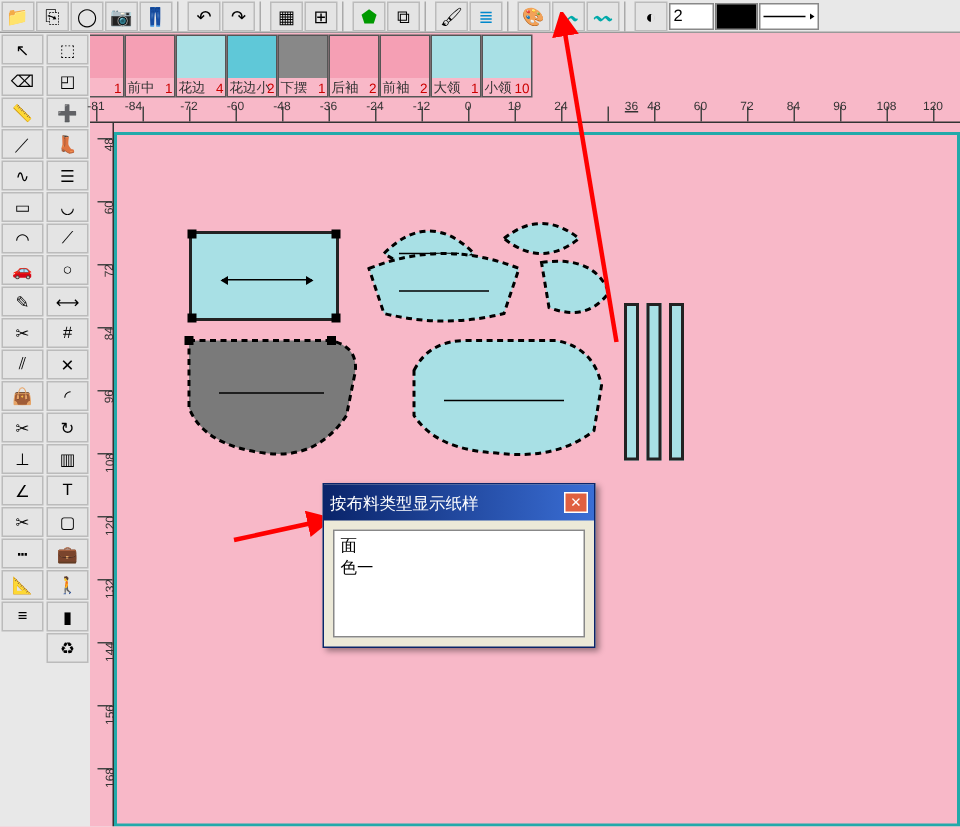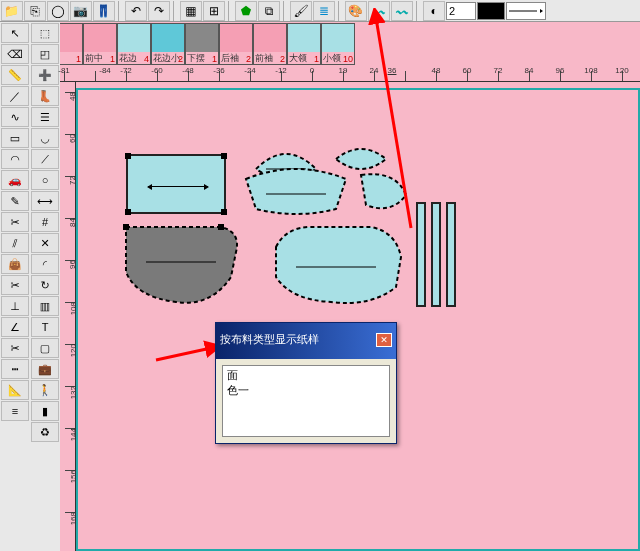--- a/index.html
+++ b/index.html
@@ -49,21 +49,21 @@
 
 .piece { position: absolute; border: 2px dashed #222; }
 .piece .dot { position: absolute; width: 6px; height: 6px; background: #000; }
 .piece .arrow { position: absolute; height: 1px; background: #000; }
 .piece .arrow::before, .piece .arrow::after { content: ""; position: absolute; width: 0; height: 0; border-top: 3px solid transparent; border-bottom: 3px solid transparent; top: -2.5px; }
 .piece .arrow::before { left: -1px; border-right: 5px solid #000; }
 .piece .arrow::after { right: -1px; border-left: 5px solid #000; }
 
 
 .dialog { position: absolute; top: 322px; left: 215px; width: 182px; background: #ece9d8; border: 1px solid #0a246a; box-shadow: 2px 2px 4px rgba(0,0,0,0.4); }
-.dialog-title { height: 36px; background: linear-gradient(to right, #0a246a, #3a6ed5); color: #fff; font-size: 11px; display: flex; align-items: flex-end; padding: 12px 4px; justify-content: space-between; }
+.dialog-title { height: 24px; background: linear-gradient(to right, #0a246a, #3a6ed5); color: #fff; font-size: 11px; display: flex; align-items: center; padding: 12px 4px; justify-content: space-between; }
 .dialog-close { width: 16px; height: 14px; background: #e06040; border: 1px solid #fff; color: #fff; font-size: 9px; display: flex; align-items: center; justify-content: center; cursor: pointer; }
 .dialog-body { padding: 6px; }
 .dialog-list { width: 100%; height: 72px; background: #fff; border: 1px solid #888; font-size: 11px; padding: 2px; overflow: auto; }
 .dialog-list div { padding: 0 2px; cursor: pointer; }
 .dialog-check { margin-top: 10px; display: flex; align-items: center; gap: 4px; font-size: 11px; }
 .dialog-buttons { margin-top: 8px; display: flex; justify-content: center; gap: 14px; padding-bottom: 6px; }
 .dialog-btn { width: 54px; height: 20px; background: #ece9d8; border: 1px solid #333; font-size: 11px; cursor: pointer; }
 .dialog-btn.default { border: 2px solid #000; }
 
 
@@ -209,41 +209,41 @@
     <div class="lt-btn">💼</div>
     <div class="lt-btn">🚶</div>
     <div class="lt-btn">▮</div>
     <div class="lt-btn">♻</div>
   </div>
 
 <div class="ruler-h" id="rulerh">
     <div class="tick major" style="left: 4px;"></div>
     <div class="tick-label" style="left: 4px;">-81</div>
     <div class="tick major" style="left: 35px;"></div>
-    <div class="tick-label" style="left: 45px;">-84</div>
+    <div class="tick-label" style="left: 29px;">-84</div>
     <div class="tick major" style="left: 66px;"></div>
     <div class="tick-label" style="left: 66px;">-72</div>
     <div class="tick major" style="left: 97px;"></div>
     <div class="tick-label" style="left: 97px;">-60</div>
     <div class="tick major" style="left: 128px;"></div>
     <div class="tick-label" style="left: 128px;">-48</div>
     <div class="tick major" style="left: 159px;"></div>
     <div class="tick-label" style="left: 159px;">-36</div>
     <div class="tick major" style="left: 190px;"></div>
     <div class="tick-label" style="left: 190px;">-24</div>
     <div class="tick major" style="left: 221px;"></div>
     <div class="tick-label" style="left: 221px;">-12</div>
     <div class="tick major" style="left: 252px;"></div>
     <div class="tick-label" style="left: 252px;">0</div>
     <div class="tick major" style="left: 283px;"></div>
     <div class="tick-label" style="left: 283px;">19</div>
     <div class="tick major" style="left: 314px;"></div>
     <div class="tick-label" style="left: 314px;">24</div>
     <div class="tick major" style="left: 345px;"></div>
-    <div class="tick-label" style="left: 332px; text-decoration: underline;">36</div>
+    <div class="tick-label" style="left: 361px; text-decoration: underline;">36</div>
     <div class="tick major" style="left: 376px;"></div>
     <div class="tick-label" style="left: 376px;">48</div>
     <div class="tick major" style="left: 407px;"></div>
     <div class="tick-label" style="left: 407px;">60</div>
     <div class="tick major" style="left: 438px;"></div>
     <div class="tick-label" style="left: 438px;">72</div>
     <div class="tick major" style="left: 469px;"></div>
     <div class="tick-label" style="left: 469px;">84</div>
     <div class="tick major" style="left: 500px;"></div>
     <div class="tick-label" style="left: 500px;">96</div>

